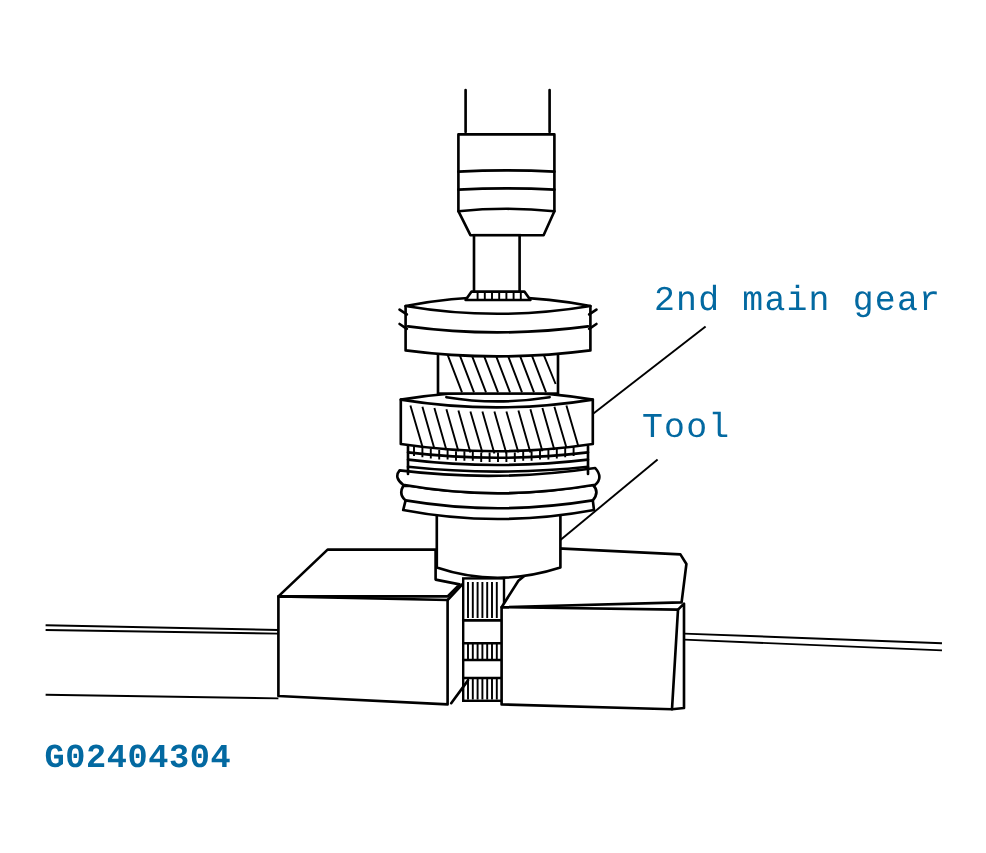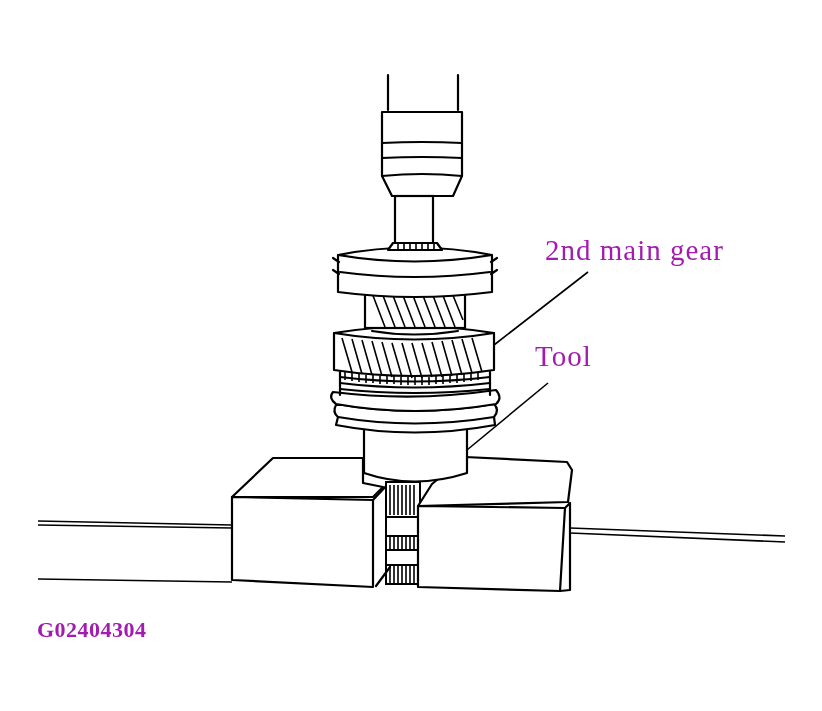--- a/index.html
+++ b/index.html
@@ -1,20 +1,20 @@
 <!DOCTYPE html>
 <html><head>
 <meta charset="utf-8">
 <style>
   html, body { margin: 0; padding: 0; background: #ffffff; }
   body { width: 822px; height: 711px; position: relative; overflow: hidden; }
   #canvas { position: absolute; left: 0; top: 0; width: 822px; height: 711px; }
-  .label { position: absolute; font-family: Liberation Serif, serif; color: #a21caf; white-space: nowrap; }
+  .label { position: absolute; font-family: Liberation Mono, monospace; color: #0369a1; white-space: nowrap; }
   .callout { font-size: 29px; letter-spacing: 1px; }
-  .figid { font-size: 22px; font-weight: bold; letter-spacing: 0.5px; }
+  .figid { font-size: 28px; font-weight: bold; letter-spacing: 0.5px; }
   svg .ln { fill: none; stroke: #000; stroke-width: 2.2; stroke-linejoin: round; stroke-linecap: round; }
   svg .thin { fill: none; stroke: #000; stroke-width: 1.6; }
   svg .fillw { fill: #fff; stroke: #000; stroke-width: 2.2; stroke-linejoin: round; }
 </style>
 </head>
 <body>
 
 <div id="canvas">
 <svg width="822" height="711" viewBox="0 0 822 711">
 

